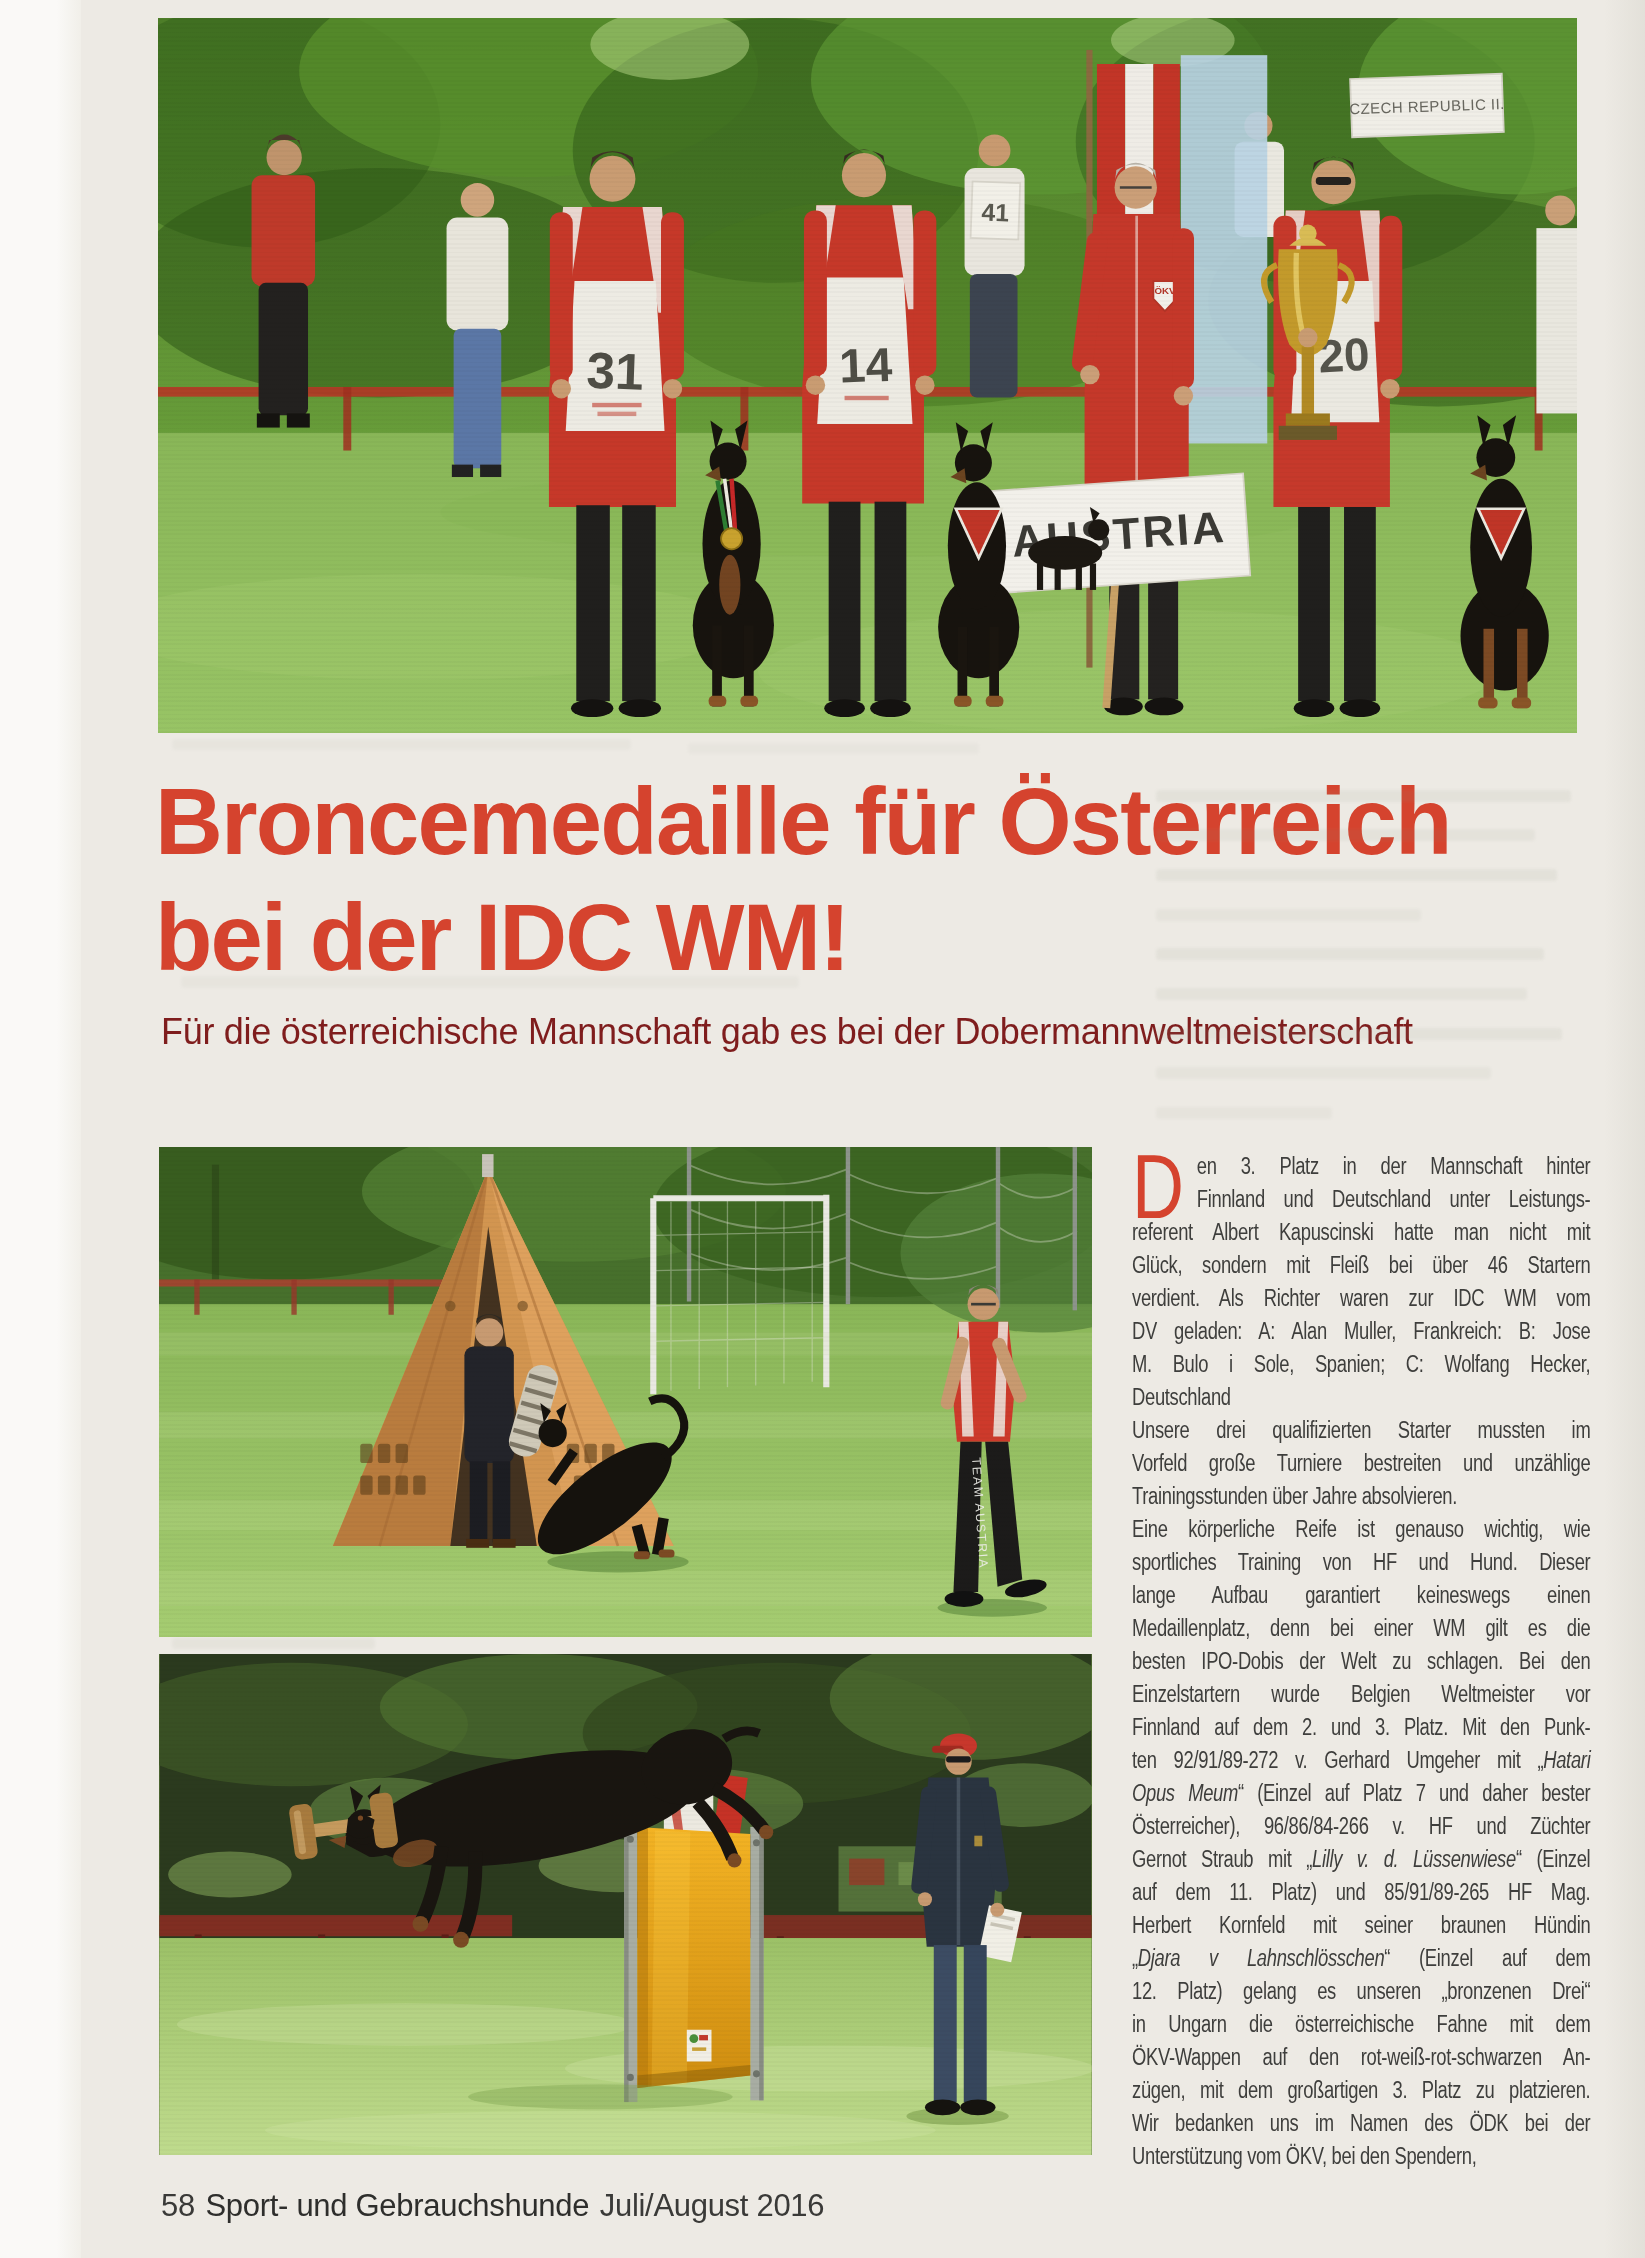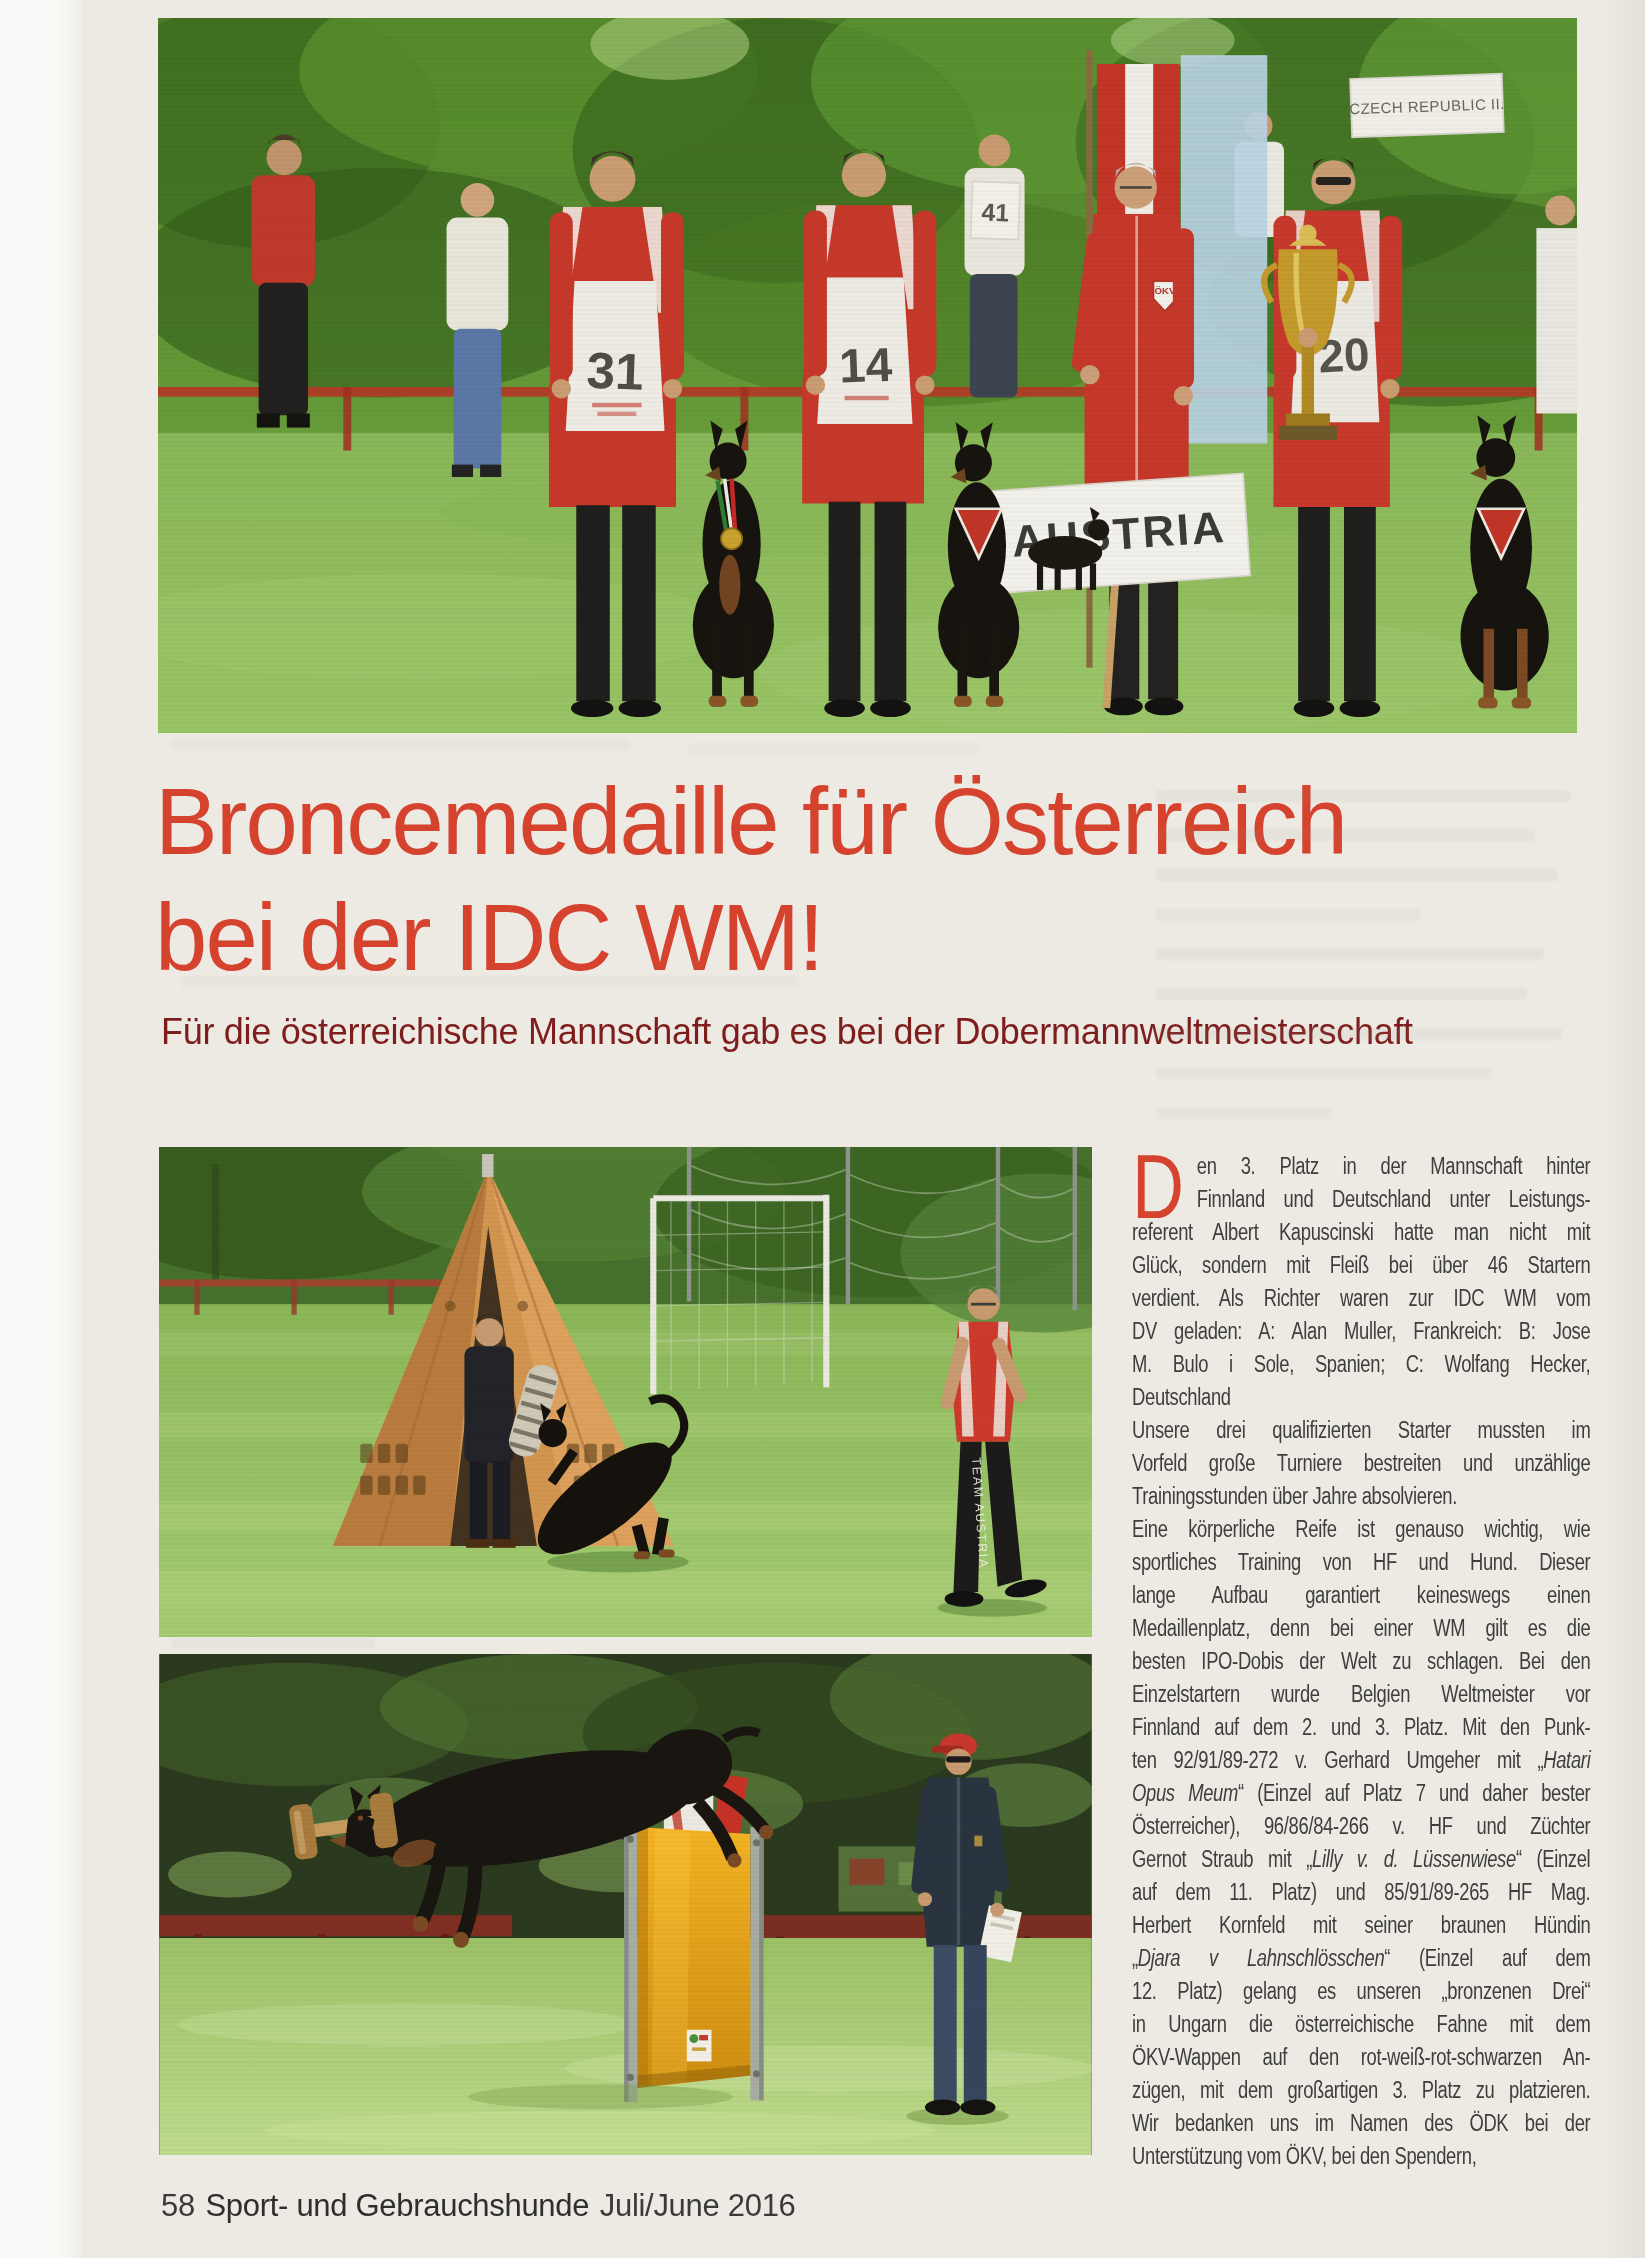--- a/index.html
+++ b/index.html
@@ -14,21 +14,21 @@
   .photo{position:absolute;overflow:hidden;background:#8db457;}
   .photo svg{display:block;}
   .photo::after{content:"";position:absolute;left:0;top:0;right:0;bottom:0;
     background:repeating-linear-gradient(0deg,rgba(0,0,0,0.025) 0 1.8px,transparent 1.8px 4.4px);
     pointer-events:none;}
   #photo-top{left:158px;top:17.6px;width:1419px;height:715px;}
   #photo-middle{left:159px;top:1147px;width:933px;height:490px;}
   #photo-bottom{left:159px;top:1654px;width:933px;height:501px;}
 
   .headline{position:absolute;left:155px;top:764px;width:1429px;
-    color:#d5432e;font-size:94px;line-height:116px;font-weight:400;letter-spacing:-1.8px;}
+    color:#d5432e;font-size:94px;line-height:116px;font-weight:700;letter-spacing:-1.8px;}
   .standfirst{position:absolute;left:161px;top:1007px;width:1412px;
     color:#7f1d1d;font-size:36px;line-height:49px;letter-spacing:-0.3px;}
 
   .body-col{position:absolute;left:1132px;top:1150px;width:573px;
     transform:scaleX(0.8);transform-origin:left top;}
   .bline{height:33px;line-height:33px;font-size:23px;letter-spacing:-0.4px;
     color:#3e3e3c;white-space:nowrap;text-align:justify;text-align-last:justify;}
   .bline.pend{text-align-last:left;}
   .bline.indent{padding-left:81px;}
   .dropcap{position:absolute;left:0;top:-3.5px;font-size:90px;line-height:81px;
@@ -590,21 +590,21 @@
         <div class="bline">12. Platz) gelang es unseren „bronzenen Drei“</div>
         <div class="bline">in Ungarn die österreichische Fahne mit dem</div>
         <div class="bline">ÖKV-Wappen auf den rot-weiß-rot-schwarzen An-</div>
         <div class="bline">zügen, mit dem großartigen 3. Platz zu platzieren.</div>
         <div class="bline">Wir bedanken uns im Namen des ÖDK bei der</div>
         <div class="bline pend">Unterstützung vom ÖKV, bei den Spendern,</div>
       </div>
   </div>
 
   <div class="footer">
-    <span>58</span><span class="bold">Sport- und Gebrauchshunde</span><span>Juli/June 2016</span>
+    <span>58</span><span class="bold">Sport- und Gebrauchshunde</span><span>Juli/August 2016</span>
   </div>
 
   <div class="bleed" style="left:172px;top:739px;width:459px;height:10.6px;opacity:.06"></div>
   <div class="bleed" style="left:688px;top:743px;width:291px;height:10.6px;opacity:.05"></div>
   <div class="bleed" style="left:181px;top:976px;width:618px;height:11.5px;opacity:.06"></div>
   <div class="bleed" style="left:172px;top:1638px;width:203px;height:10.6px;opacity:.08"></div>
   <div class="bleed" style="left:1156px;top:790px;width:415px;height:12.4px;opacity:.10"></div>
   <div class="bleed" style="left:1156px;top:829px;width:379px;height:12.4px;opacity:.09"></div>
   <div class="bleed" style="left:1156px;top:869px;width:401px;height:12.4px;opacity:.10"></div>
   <div class="bleed" style="left:1156px;top:909px;width:265px;height:12.4px;opacity:.08"></div>

